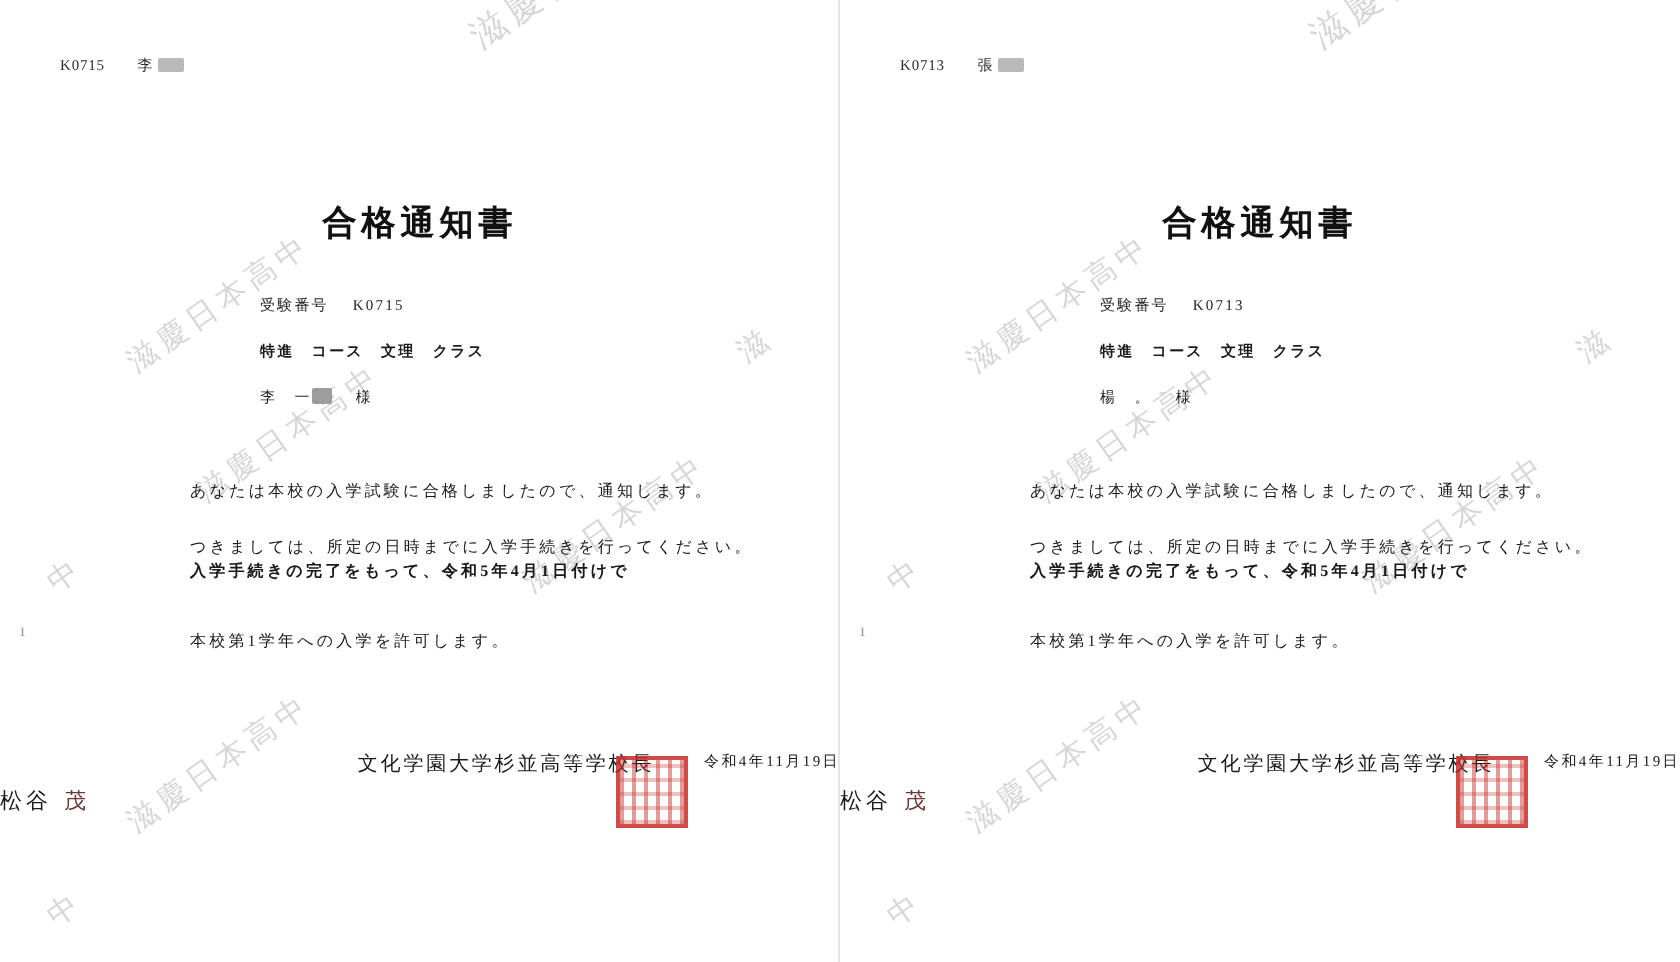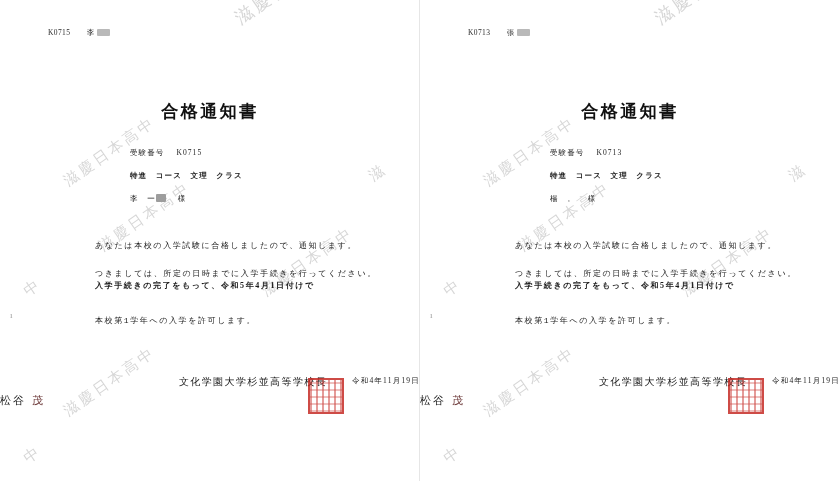--- a/index.html
+++ b/index.html
@@ -41,21 +41,21 @@
     left: 419px;
     width: 1px;
     height: 481px;
     background: #e6e6e6;
   }
 
   
   .hdr {
     position: absolute;
     top: 28px;
-    left: 48px;
+    left: 30px;
     font-size: 7.5px;
     color: #2b2b2b;
     letter-spacing: .4px;
     white-space: nowrap;
   }
   .hdr .name {
     margin-left: 14px;
     color: #2b2b2b;
   }
   .hdr .redacted {
@@ -109,21 +109,21 @@
     position: absolute;
     left: 95px;
     font-size: 8px;
     color: #1a1a1a;
     letter-spacing: 1.6px;
     white-space: nowrap;
   }
   .para.p1 { top: 240px; }
   .para.p2 { top: 268px; }
   .para.p3 { top: 280px; font-weight: bold; }
-  .para.p4 { top: 315px; font-family: Liberation Mono, monospace; }
+  .para.p4 { top: 315px; }
 
   
   .date {
     position: absolute;
     top: 357px;
     left: 0;
     width: 100%;
     text-align: right;
     font-size: 7.5px;
     letter-spacing: 1.2px;

